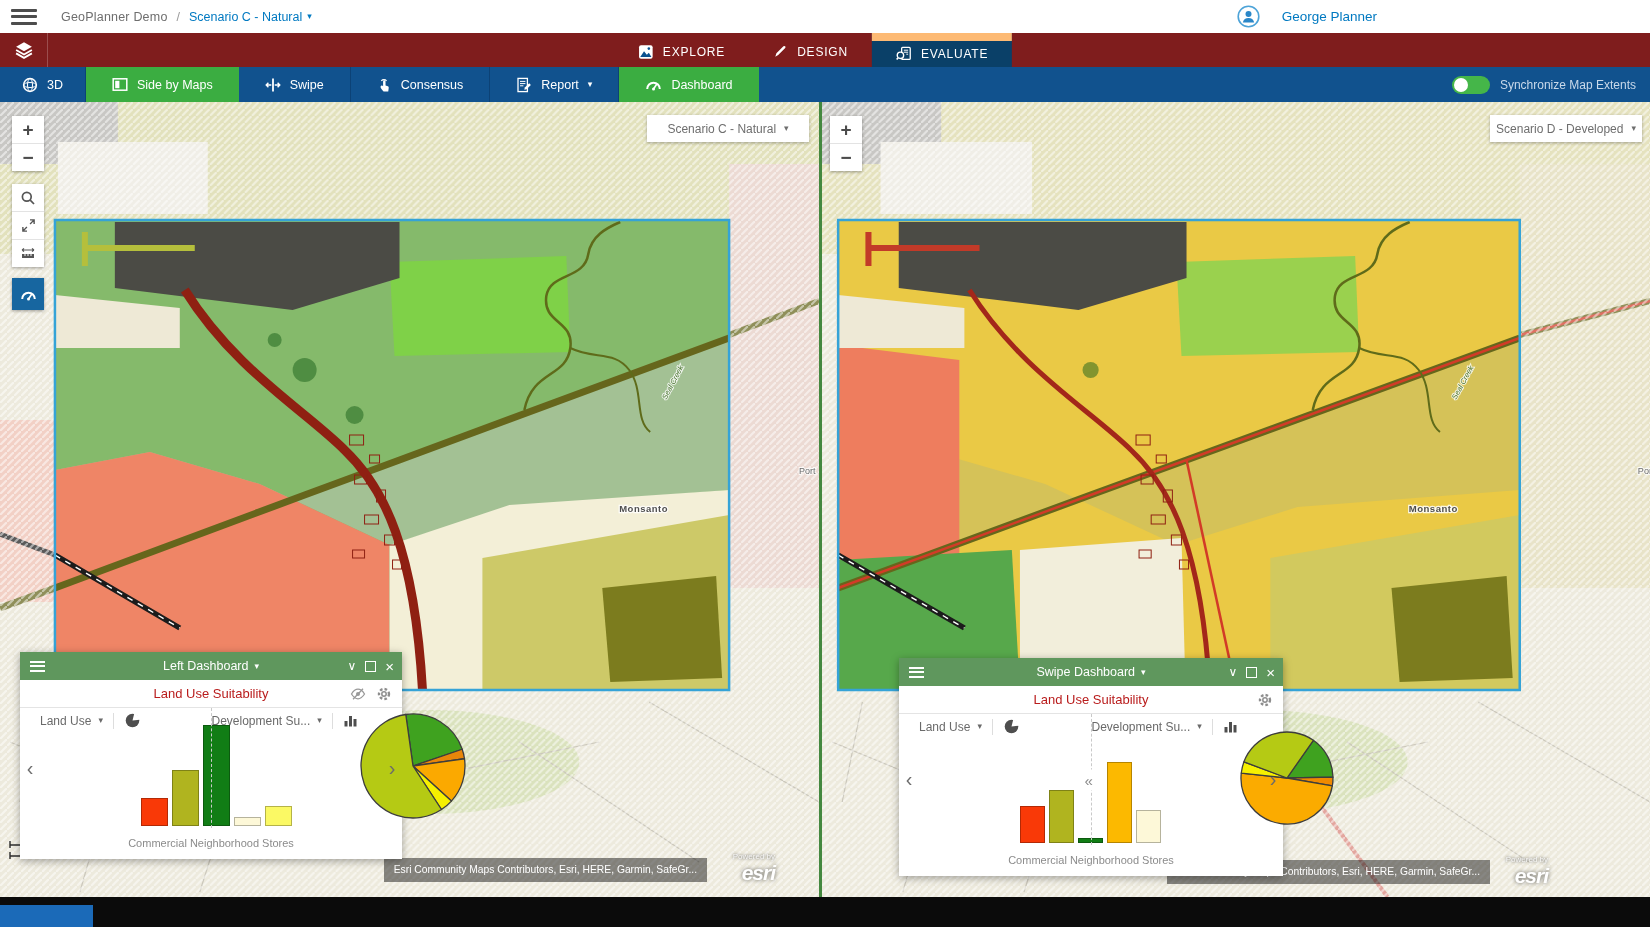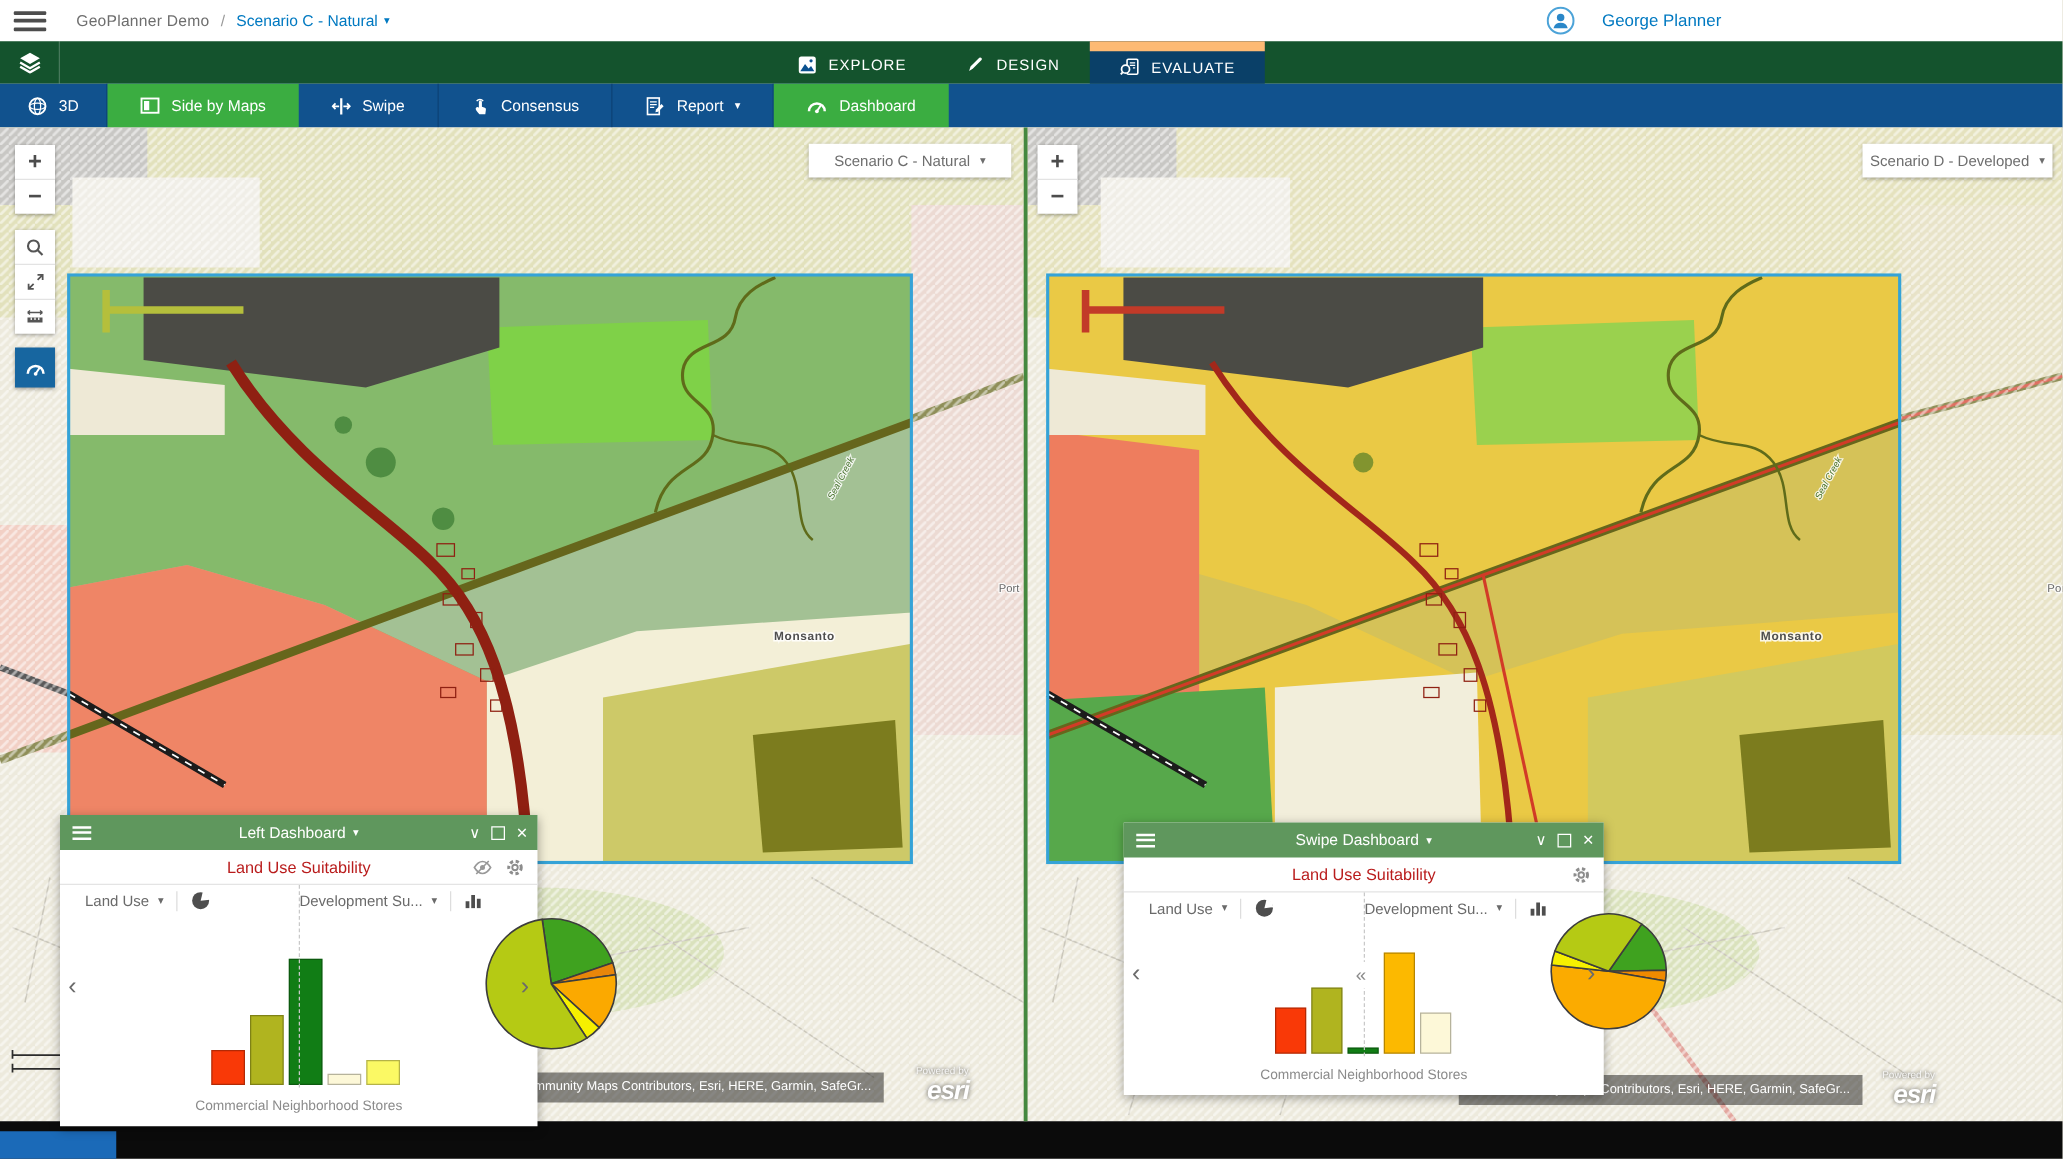--- a/index.html
+++ b/index.html
@@ -10,21 +10,21 @@
   .hamburger{width:26px;height:16px;margin-left:11px;display:flex;flex-direction:column;justify-content:space-between;cursor:pointer;}
   .hamburger i{display:block;height:3px;background:#4d4d4d;border-radius:1px;}
   .crumbs{display:flex;align-items:center;margin-left:24px;font-size:12.5px;gap:9px;}
   .crumb-app{color:#6e6e6e;letter-spacing:.2px;}
   .crumb-sep{color:#9a9a9a;}
   .crumb-link{color:#0079c1;display:flex;align-items:center;gap:5px;cursor:pointer;}
   .caret{font-size:9px;line-height:1;}
   .userbox{margin-left:auto;margin-right:108px;display:flex;align-items:center;gap:22px;cursor:pointer;}
   .username{color:#0079c1;font-size:13.5px;}
   
-  .tabbar{position:absolute;top:33px;left:0;width:1650px;height:34px;background:#14532d;display:flex;}
+  .tabbar{position:absolute;top:33px;left:0;width:1650px;height:34px;background:#7f1d1d;display:flex;}
   .layers-btn{width:47px;height:34px;display:flex;align-items:center;justify-content:center;border-right:1px solid rgba(255,255,255,.22);cursor:pointer;}
   .tabs{position:absolute;left:50%;top:0;transform:translateX(-53%);height:34px;display:flex;}
   .tab{display:flex;align-items:center;gap:9px;padding:0 24px;color:#fff;font-size:12px;letter-spacing:.8px;cursor:pointer;border-top:3px solid transparent;box-sizing:border-box;}
   .tab.active{background:#0a4068;border-top:8px solid #fdba74;}
   
   .toolbar{position:absolute;top:67px;left:0;width:1650px;height:35px;background:#11528e;display:flex;align-items:stretch;}
   .tbtn{display:flex;align-items:center;gap:9px;padding:0 26px;color:#fff;font-size:12.5px;cursor:pointer;border-right:1px solid #0c4276;}
   .tbtn.green{background:#3bad41;border-right:none;}
   .tbtn:first-child{padding:0 22px;}
   .sync{margin-left:auto;display:flex;align-items:center;gap:10px;padding-right:14px;color:#c9d9ea;font-size:12px;}
@@ -47,21 +47,21 @@
   .zoomin,.zoomout{font-size:19px;font-weight:bold;color:#555;}
   .dash-rail-btn{position:absolute;left:12px;top:176px;width:32px;height:32px;background:#1766a0;display:flex;align-items:center;justify-content:center;cursor:pointer;z-index:4;box-shadow:0 1px 3px rgba(0,0,0,.35);}
   .attrib{position:absolute;bottom:15px;height:24px;background:rgba(0,0,0,.45);color:#fff;font-size:10.3px;
      line-height:24px;padding:0 10px;white-space:nowrap;z-index:3;}
   .esri-logo{position:absolute;z-index:3;display:flex;flex-direction:column;align-items:flex-end;line-height:1;}
   .esri-logo .pb{font-size:8px;color:rgba(255,255,255,.85);text-shadow:0 0 3px rgba(0,0,0,.7);margin-bottom:1px;}
   .esri-logo .mark{font-size:21px;font-weight:bold;font-style:italic;color:#fff;text-shadow:0 0 4px rgba(0,0,0,.6);letter-spacing:-1px;}
   .scalebar{position:absolute;left:8px;bottom:30px;z-index:3;}
   
   .dashboard{position:absolute;background:#fff;box-shadow:0 2px 8px rgba(0,0,0,.35);z-index:6;display:flex;flex-direction:column;}
-  #left-dashboard{left:48px;top:652px;width:382px;height:249px;}
+  #left-dashboard{left:20px;top:652px;width:382px;height:207px;}
   #right-dashboard{left:899px;top:658px;width:384px;height:218px;}
   .db-header{height:28px;background:#5f975d;display:flex;align-items:center;position:relative;color:#fff;flex:none;}
   .db-burger{position:absolute;left:10px;width:15px;height:11px;display:flex;flex-direction:column;justify-content:space-between;cursor:pointer;}
   .db-burger i{height:2px;background:#fff;display:block;}
   .db-title{margin:0 auto;font-size:12.5px;display:flex;align-items:center;gap:6px;cursor:pointer;}
   .db-controls{position:absolute;right:8px;display:flex;align-items:center;gap:9px;font-size:12px;}
   .db-controls span{cursor:pointer;}
   .maxbox{width:9px;height:9px;border:1.5px solid #fff;display:inline-block;}
   .db-subrow{height:27px;border-bottom:1px solid #e4e4e4;display:flex;align-items:center;position:relative;flex:none;}
   .db-subtitle{margin:16px auto;color:#b91c1c;font-size:13px;}
@@ -212,20 +212,26 @@
   </div>
   <div class="tbtn green">
     <span class="icon">
       <svg width="17" height="15" viewBox="0 0 17 15">
           <path d="M2.2 12a6.3 6.3 0 0 1 12.6 0" fill="none" stroke="#fff" stroke-width="2"></path>
           <path d="M8.5 12 12 6.8" stroke="#fff" stroke-width="1.6"></path>
           <circle cx="8.5" cy="12" r="1.5" fill="#fff"></circle>
         </svg>
     </span>
     <span>Dashboard</span>
+  </div>
+  <div class="sync">
+    <div class="toggle">
+        <div class="knob"></div>
+      </div>
+    <span>Synchronize Map Extents</span>
   </div>
 </div>
 
 <div class="maps">
 
   <div class="panel left">
     <svg id="map-left" class="mapcanvas" preserveAspectRatio="none" viewBox="0 0 820 795">
         <defs>
           <pattern id="hatch-left" width="7" height="7" patternUnits="userSpaceOnUse">
             <path d="M0,7 L7,0" stroke="rgba(255,255,255,0.5)" stroke-width="2.2"></path>

